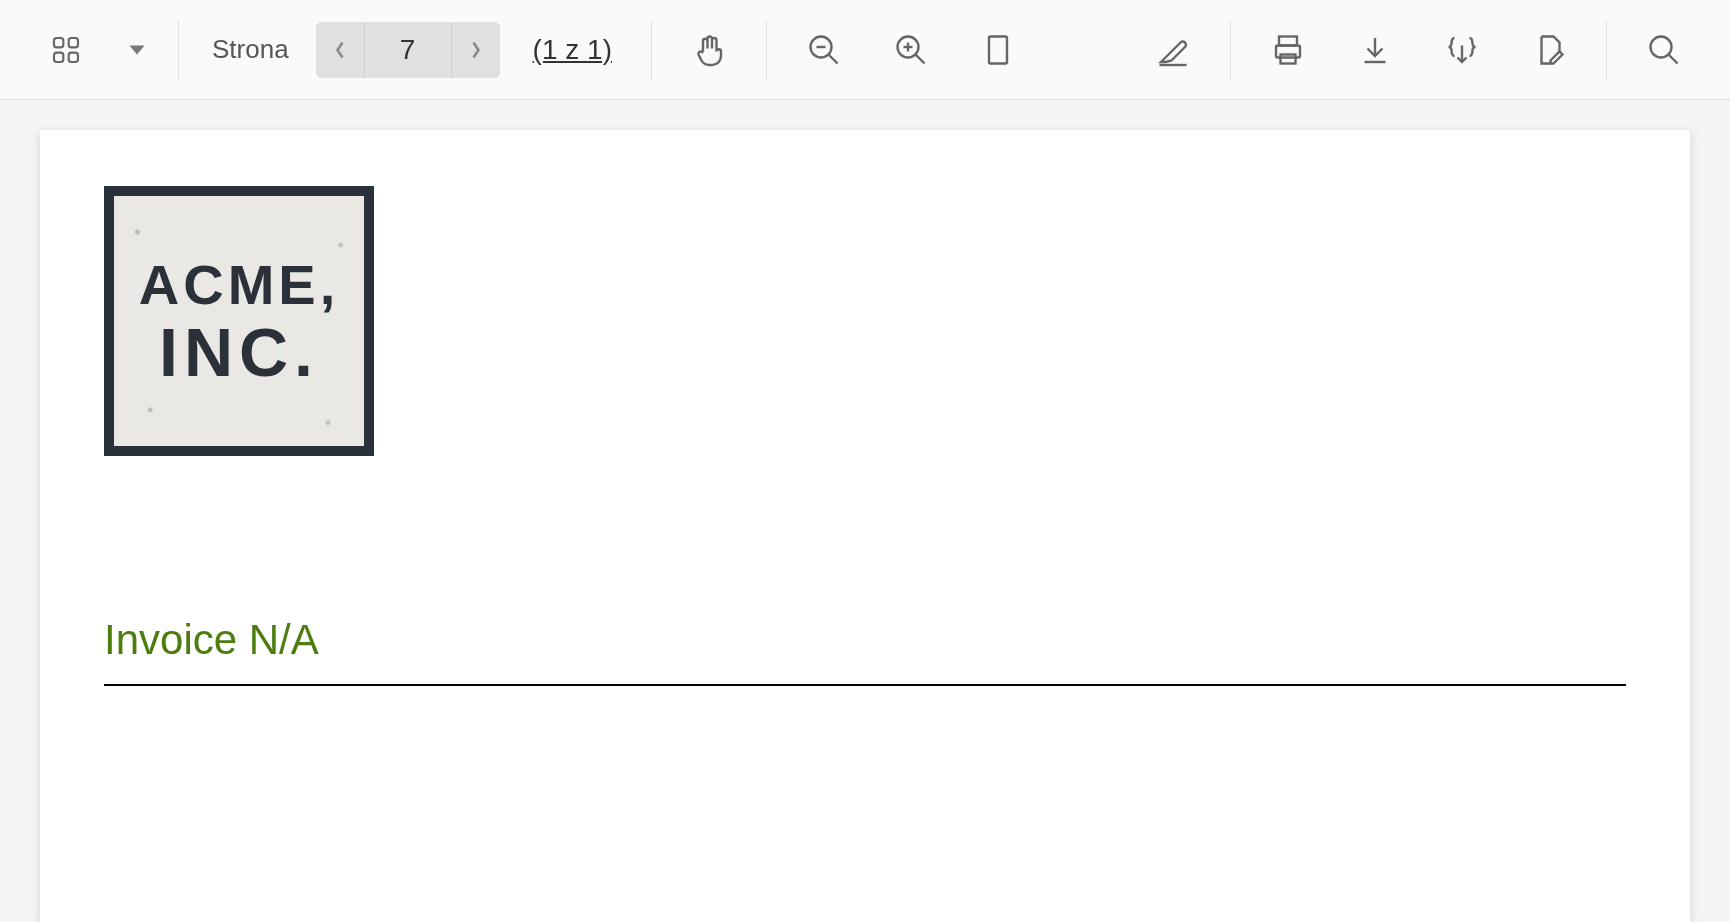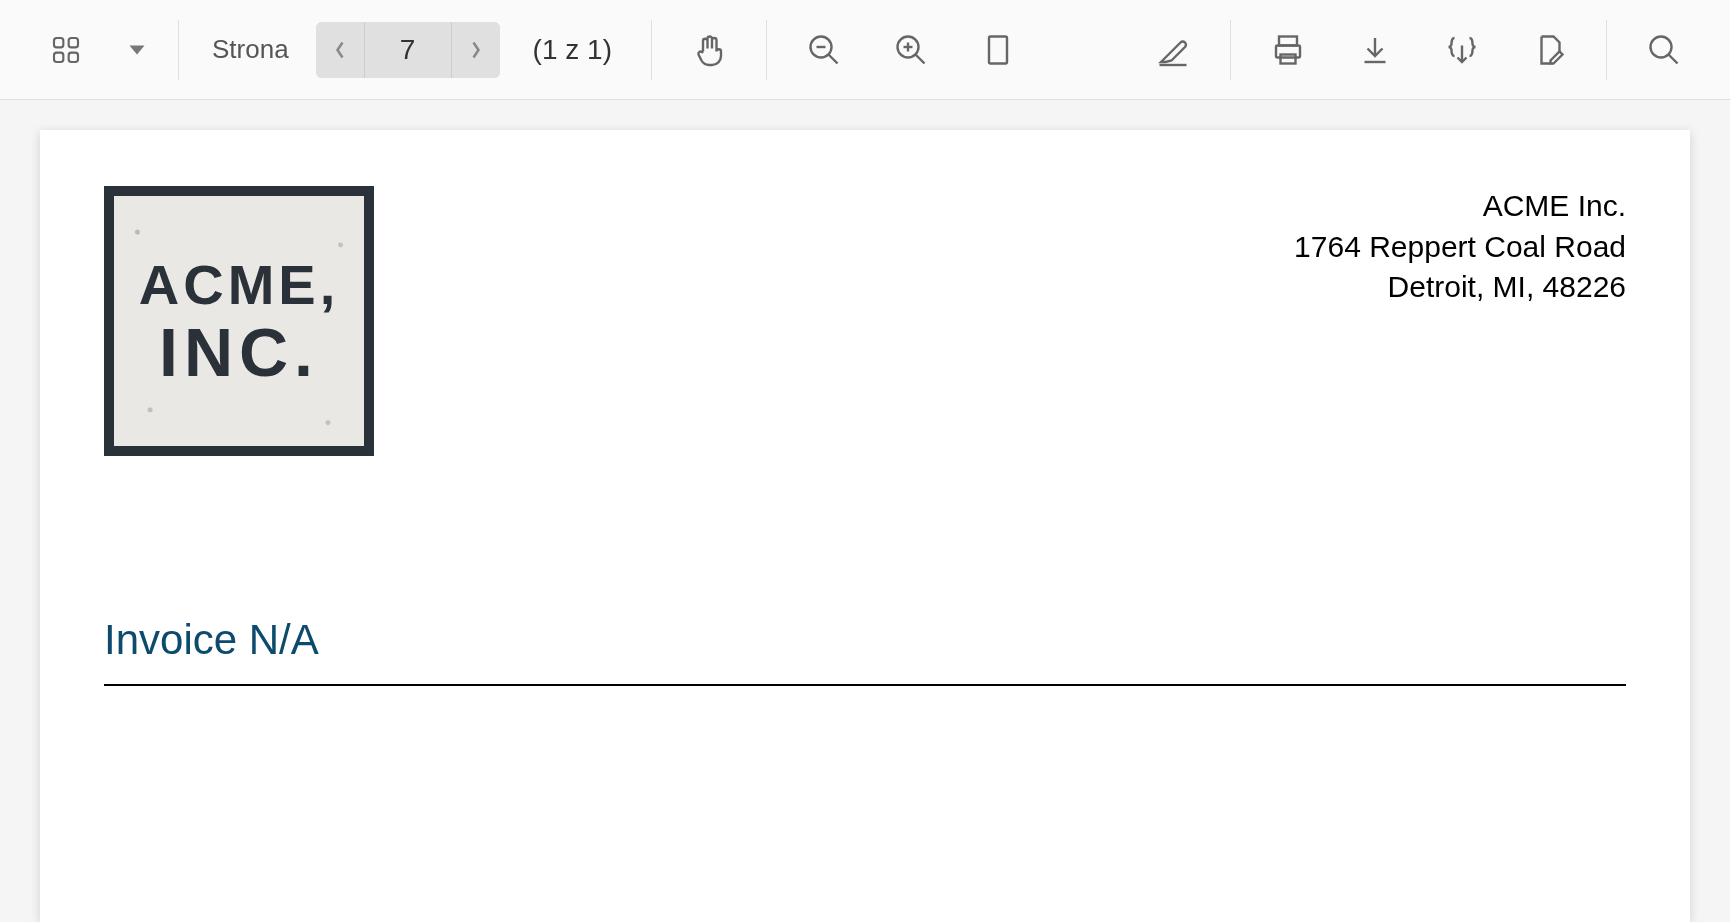--- a/index.html
+++ b/index.html
@@ -72,20 +72,21 @@
       background: #e0e0e0;
       border: none;
       border-left: 1px solid #ccc;
       border-right: 1px solid #ccc;
       outline: none;
     }
     .page-count {
       font-size: 28px;
       color: #333;
       margin: 8px 18px;
+      text-decoration: underline;
     }
     .spacer {
       flex: 1;
     }
     .icon-svg {
       width: 36px;
       height: 36px;
       stroke: #666;
       fill: none;
       stroke-width: 1.6;
@@ -154,21 +155,21 @@
       margin-top: -4px;
     }
     .company-info {
       text-align: right;
       font-size: 30px;
       line-height: 1.35;
       color: #000;
     }
     .invoice-title {
       font-size: 42px;
-      color: #0c4a6e;
+      color: #4d7c0f;
       margin-top: 160px;
       font-weight: 400;
     }
     .hr {
       border: none;
       border-top: 2px solid #000;
       margin-top: 20px;
     }
     .invoice-sub {
       font-size: 30px;
@@ -309,23 +310,18 @@
 
 </div>
 
 <div class="doc-area">
   <div class="page">
     <div class="page-header">
       <div class="logo-box">
         <div class="logo-line1">ACME,</div>
         <div class="logo-line2">INC.</div>
       </div>
-      <div class="company-info">
-        <div>ACME Inc.</div>
-        <div>1764 Reppert Coal Road</div>
-        <div>Detroit, MI, 48226</div>
-      </div>
     </div>
 
     <h1 class="invoice-title">Invoice N/A</h1>
     <hr class="hr">
   </div>
 </div>
 
 </body></html>

